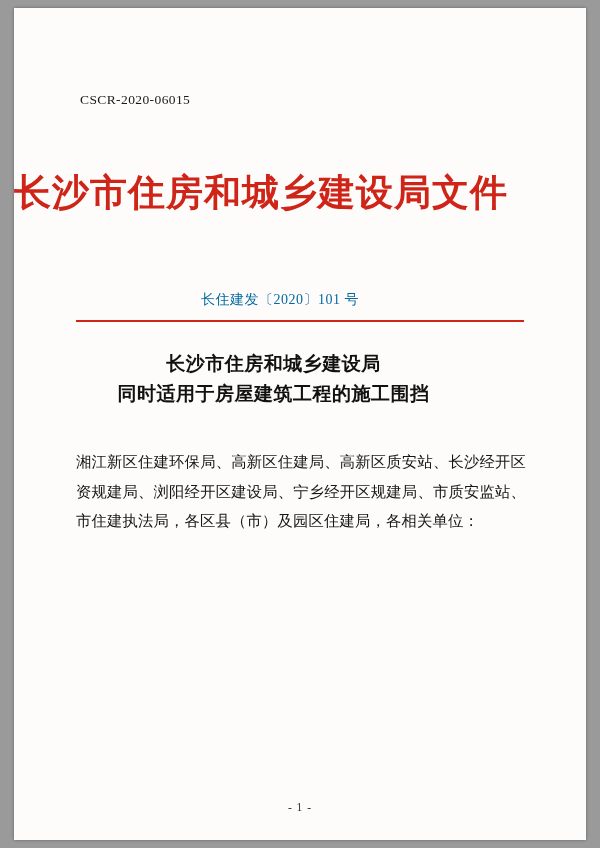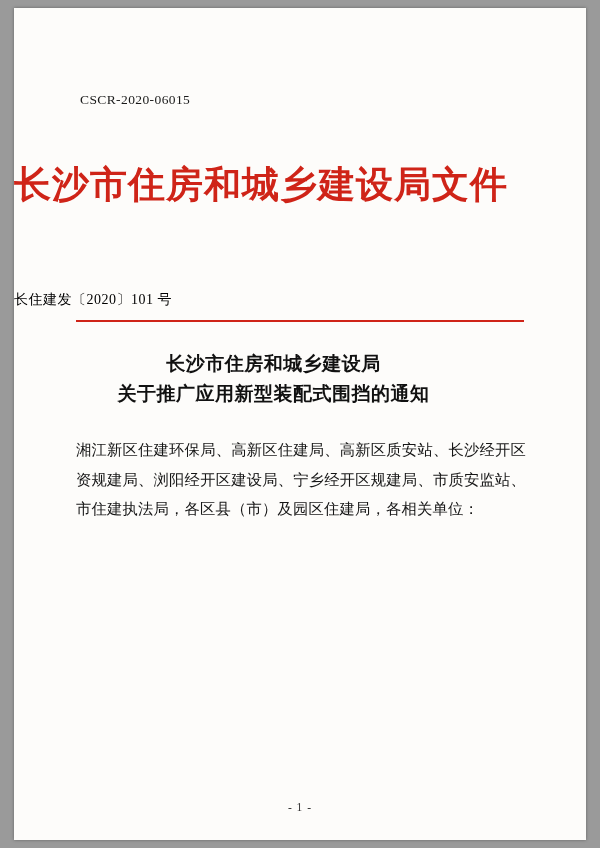--- a/index.html
+++ b/index.html
@@ -36,38 +36,38 @@
     left: 66px;
     top: 84px;
     font-size: 13.5px;
     letter-spacing: 0.4px;
     color: #1a1a1a;
     font-family: "Liberation Serif", "DejaVu Serif", serif;
   }
   .masthead {
     position: absolute;
     left: 0;
-    top: 152px;
+    top: 160px;
     width: 480px;
     text-align: center;
     color: #cf2418;
     font-size: 37px;
     font-weight: bold;
     letter-spacing: 1px;
     font-family: "DejaVu Serif", "Liberation Serif", serif;
     white-space: nowrap;
   }
   .issue-no {
     position: absolute;
     left: 0;
     top: 283px;
     width: 532px;
-    text-align: left;
+    text-align: center;
     font-size: 14px;
-    color: #000000;
+    color: #0369a1;
     letter-spacing: 0.5px;
   }
   .red-rule {
     position: absolute;
     left: 62px;
     top: 312px;
     width: 448px;
     height: 2px;
     background: #cf2418;
   }
@@ -91,21 +91,21 @@
     left: 62px;
     top: 428px;
     width: 450px;
   }
   .para {
     font-size: 15.3px;
     line-height: 29.5px;
     color: #161616;
     text-align: justify;
     text-justify: inter-ideograph;
-    margin: 0 0 0 0;
+    margin: 12px 0 0 0;
     letter-spacing: 0.2px;
     font-family: "DejaVu Serif", "Liberation Serif", serif;
   }
   .para.indent {
     text-indent: 2em;
   }
   .footer {
     position: absolute;
     left: 0;
     top: 793px;
@@ -125,21 +125,21 @@
     <div class="doc-number">CSCR-2020-06015</div>
 
     <div class="masthead">长沙市住房和城乡建设局文件</div>
 
     <div class="issue-no">长住建发〔2020〕101 号</div>
 
     <div class="red-rule"></div>
 
     <div class="title-block">
       <div class="title-line">长沙市住房和城乡建设局</div>
-      <div class="title-line">关于推广应用新型装配式围挡的通知</div>
+      <div class="title-line">同时适用于房屋建筑工程的施工围挡</div>
     </div>
 
     <div class="body-block">
       <p class="para">湘江新区住建环保局、高新区住建局、高新区质安站、长沙经开区资规建局、浏阳经开区建设局、宁乡经开区规建局、市质安监站、市住建执法局，各区县（市）及园区住建局，各相关单位：</p>
     </div>
 
     <div class="footer">- 1 -</div>
 
   </div>
 </div>

